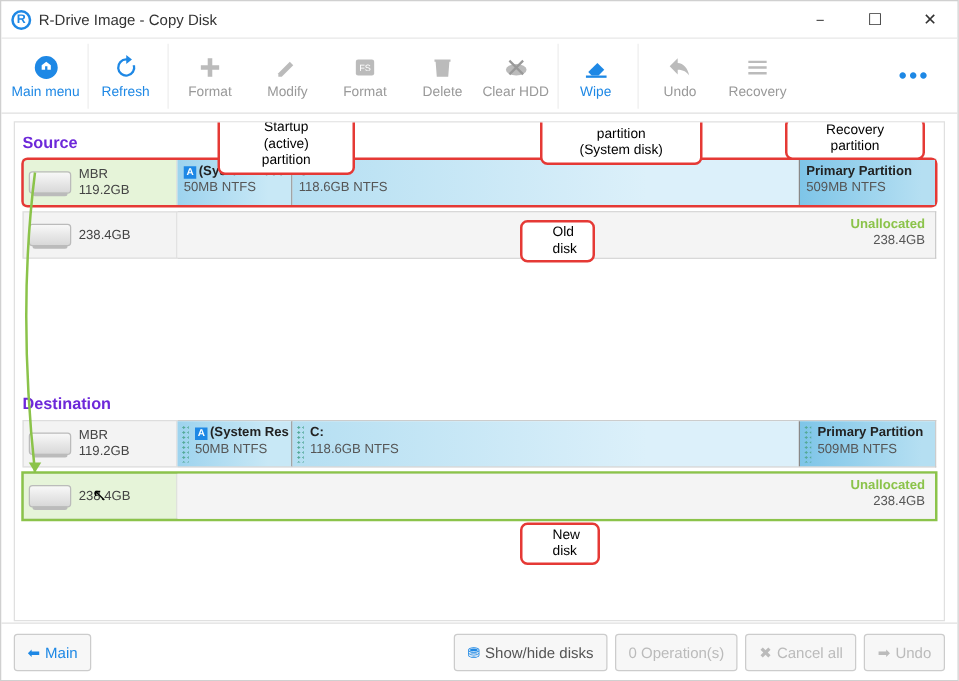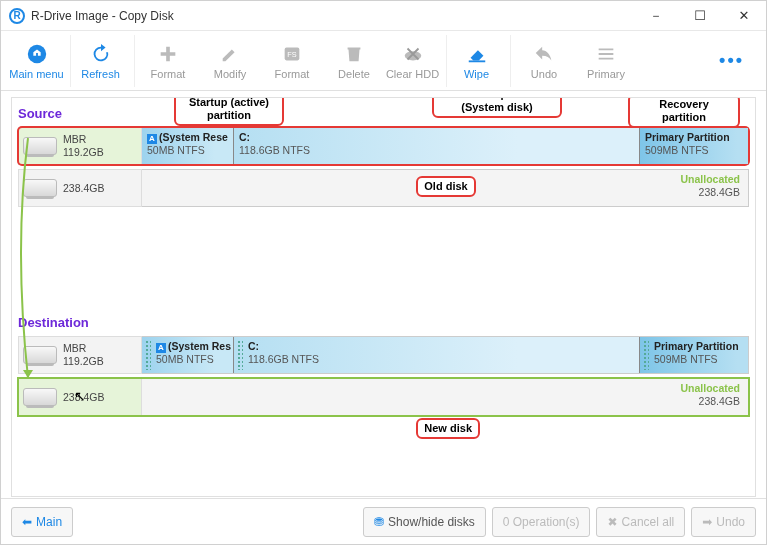--- a/index.html
+++ b/index.html
@@ -30,21 +30,21 @@
 .part { border-right: 1px solid #888; padding: 3px 5px; font-size: 10.5px; line-height: 1.25; position: relative; overflow: hidden; }
 .part.res { background: linear-gradient(to right,#9dd3ee 0%,#c8e8f6 80%); width: 92px; }
 .part.c { background: linear-gradient(to right,#b5dff2 0%,#dcf0fa 70%); flex: 1; }
 .part.rec { background: linear-gradient(to right,#7ec5e8 0%,#b5dff2 90%); width: 108px; }
 .part.un { background: #f4f4f4; text-align: right; color: #aaa; flex: 1; padding-right: 8px; }
 .part .pname { font-weight: bold; color: #222; white-space: nowrap; }
 .part .psize { color: #555; }
 .part .flag { display:inline-block; width:10px; height:10px; background:#1e88e5; color:#fff; font-size:8px; line-height:10px; text-align:center; margin-right:2px; }
 .dotsdrag { position:absolute; left:3px; top:3px; bottom:3px; width:6px; background-image: radial-gradient(#5a9 1px, transparent 1px); background-size: 4px 4px; }
 .dest .part.res, .dest .part.c, .dest .part.rec { padding-left: 14px; }
-.annot { position: absolute; border: 2px solid #e53935; border-radius: 6px; background: #fff; font-size: 11px; text-align: center; color: #000; padding: 2px 6px; line-height: 1.2; pointer-events: none; font-weight: bold; }
+.annot { position: absolute; border: 2px solid #e53935; border-radius: 6px; background: #fff; font-size: 11px; text-align: center; color: #000; padding: 2px 24px; line-height: 1.2; pointer-events: none; }
 .arrow { position: absolute; pointer-events: none; }
 .footer { position: absolute; bottom: 0; left: 0; right: 0; height: 46px; border-top: 1px solid #e0e0e0; display: flex; align-items: center; padding: 0 10px; gap: 6px; }
 .btn { height: 30px; padding: 0 10px; border: 1px solid #ccc; background: #f7f7f7; border-radius: 3px; font-size: 12px; color: #555; display: inline-flex; align-items: center; gap: 4px; }
 .btn.disabled { color: #bbb; }
 .btn.back { color: #1e88e5; }
 .footer .flex { flex: 1; }
 svg.icon { width: 22px; height: 22px; }
 .cursor { position:absolute; font-size:14px; color:#000; pointer-events:none; }
 .content-scroll { height: 400px; overflow: hidden; border: 1px solid #e0e0e0; padding: 4px 6px; position: relative; }
 .dest-gap { height: 100px; }
@@ -137,21 +137,21 @@
         </svg>
       </span>
     <span>Undo</span>
   </div>
   <div class="toolbtn">
     <span class="ticon">
         <svg class="icon" viewBox="0 0 24 24">
           <path d="M4 6h16v2H4zM4 11h16v2H4zM4 16h16v2H4z" fill="#bbb"></path>
         </svg>
       </span>
-    <span>Primary</span>
+    <span>Recovery</span>
   </div>
   <div class="flex"></div>
   <div class="dots">•••</div>
 </div>
 
 <div class="content">
   <div class="content-scroll">
     <div class="section-label">Source</div>
 
     <div class="diskrow" style="outline:2px solid #e53935; outline-offset:-1px; border-radius:4px;">

